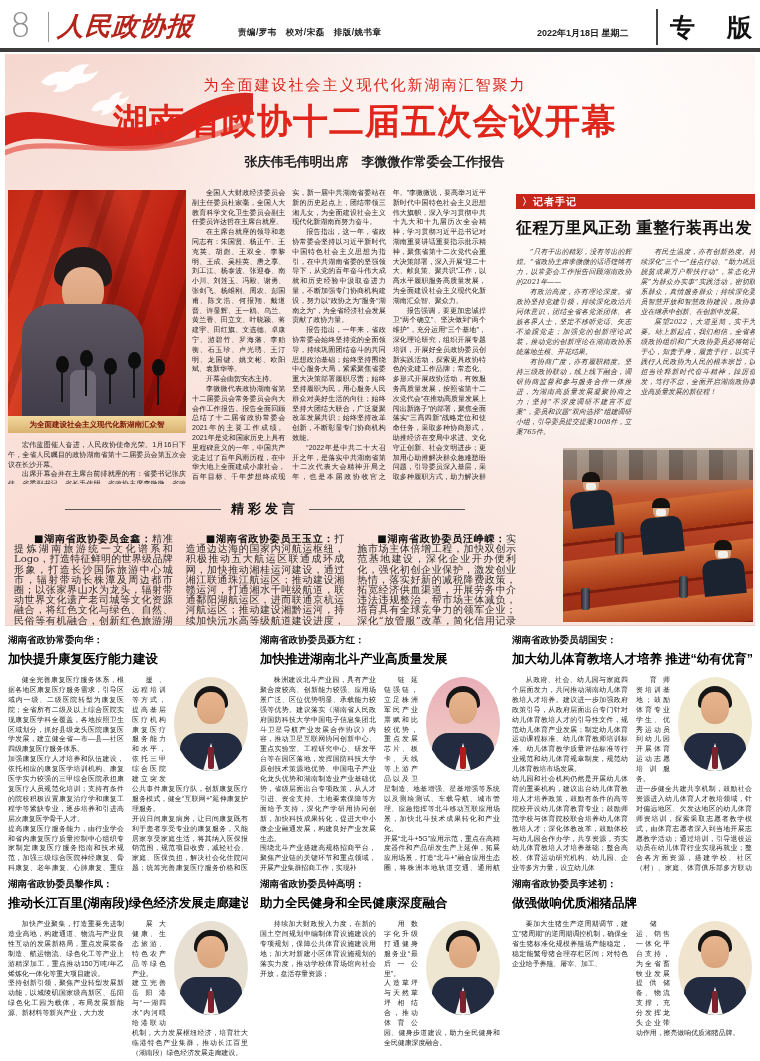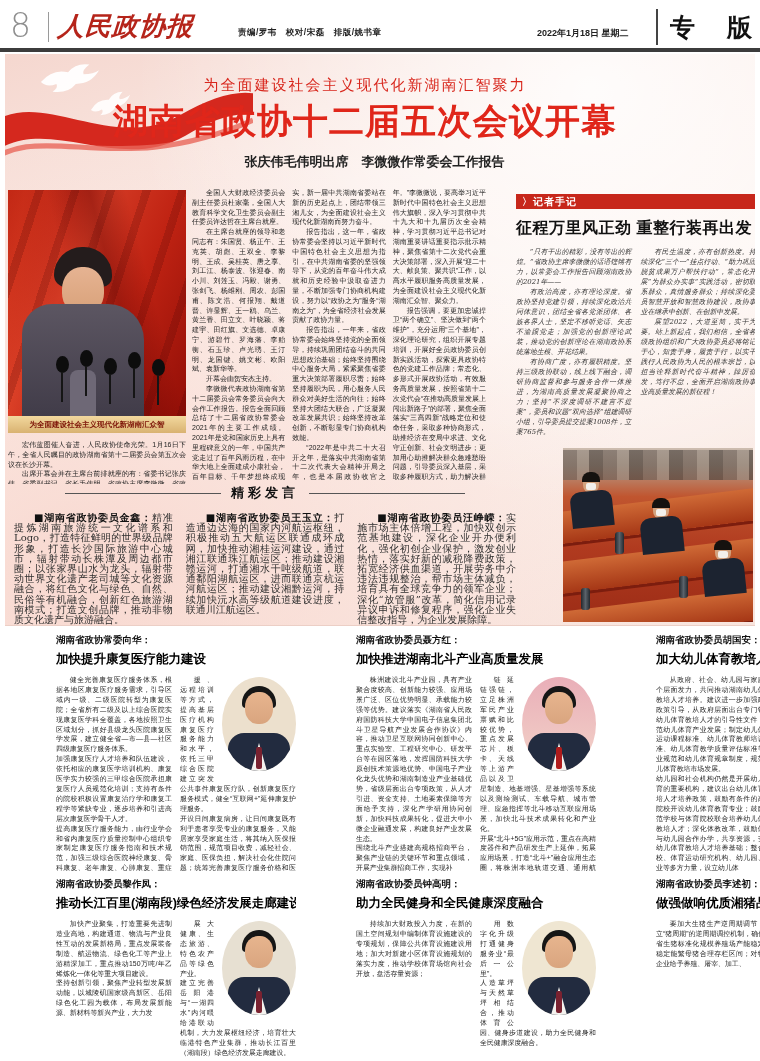--- a/index.html
+++ b/index.html
@@ -62,21 +62,21 @@
 
   
   .note { position:absolute; left:508px; top:6px; width:240px; height:246px; }
   .note-bar { height:15px; background:#c7271b; color:#fff; font-size:10px; font-weight:bold; line-height:15px; padding-left:6px; letter-spacing:1px; }
   .note-title { margin-top:9px; font-size:16px; font-weight:900; color:#111; letter-spacing:.5px; white-space:nowrap; }
   .note-body { margin-top:8px; height:192px; column-count:2; column-gap:9px; column-fill:auto; overflow:hidden; }
   .note-body p { font-size:6.9px; line-height:10px; text-align:justify; text-indent:2em; color:#333; font-style:italic; font-family:"DejaVu Serif",serif; }
 
   
   .speeches { position:absolute; left:9px; top:430px; width:502px; }
-  .sp-head { display:flex; align-items:center; gap:10px; width:400px; margin:0 auto; }
+  .sp-head { display:flex; align-items:center; gap:10px; width:400px; margin:16px auto; }
   .sp-line { flex:1; height:1px; background:#555; }
   .sp-title { font-size:13px; font-weight:900; color:#111; letter-spacing:4px; }
   .sp-items { display:flex; gap:13px; margin-top:11px; }
   .sp-item { flex:1; height:112px; overflow:hidden; }
   .sp-item p { font-size:10px; line-height:10.2px; text-align:justify; text-indent:2em; color:#2e2e2e; font-family:"DejaVu Serif",serif; }
   .sp-item b { color:#111; }
 
   
   .conf { position:absolute; left:558px; top:394px; width:190px; height:174px; overflow:hidden;
     background:linear-gradient(180deg,#cdbdb0 0%,#b59c89 10%,#c0552f 28%,#b03a1f 58%,#9c2c16 100%); }
@@ -89,21 +89,21 @@
   .cf .hr { position:absolute; top:0;    left:13px; width:18px; height:10px; background:#15120f; border-radius:8px 8px 0 0; }
   .cf .m  { position:absolute; top:11px; left:17px; width:10px; height:7px;  background:#f2f0ec; border-radius:2px; }
   .cf .b  { position:absolute; top:19px; left:2px;  width:42px; height:36px; background:#1c2330; border-radius:10px 10px 0 0; transform:rotate(-6deg); }
   .th { position:absolute; width:9px; height:22px; border-radius:3px;
     background:linear-gradient(90deg,#23282e,#5a626a,#23282e); }
 
   
   .bottom { position:absolute; top:634px; left:8px; width:744px; height:427px; }
   .oprow { position:absolute; left:0; display:flex; gap:12px; width:744px; }
   .row1 { top:0; }  .row2 { top:244px; }
-  .op { width:240px;margin-left:48px; }
+  .op { width:240px; }
   .op-kicker { font-size:9.5px; font-weight:bold; color:#111; }
   .op-title { font-size:12.5px; font-weight:900; color:#000; margin-top:4px; white-space:nowrap; overflow:hidden; }
   .op-body { margin-top:7px; display:flex; gap:8px; position:relative; }
   .oc { width:116px; font-size:6.9px; line-height:9.9px; text-align:justify; color:#1f1f1f; white-space:pre-line; overflow:hidden; text-indent:2em; }
   .row1 .oc { height:198px; }  .row2 .oc { height:150px; }
   .pfloat { float:right; width:78px; height:100px; margin:0 0 4px 4px; }
   .portrait { position:absolute; right:0; top:2px; width:74px; height:94px; border-radius:50%; overflow:hidden; }
   .pv0 { background:#ece0cd; } .pv1 { background:linear-gradient(#e9aeb8,#f3d4c9); } .pv2 { background:#f1e8d0; }
   .pv3 { background:#e7e0d2; } .pv4 { background:#efe6d2; } .pv5 { background:#f0e4cf; }
   .ph-hair { position:absolute; top:9px;  left:50%; margin-left:-17px; width:34px; height:22px; background:#161616; border-radius:17px 17px 4px 4px; }

